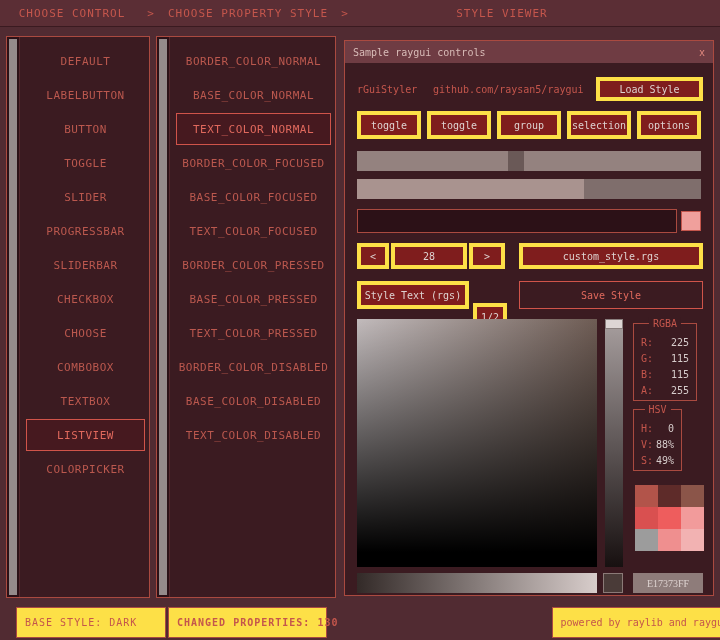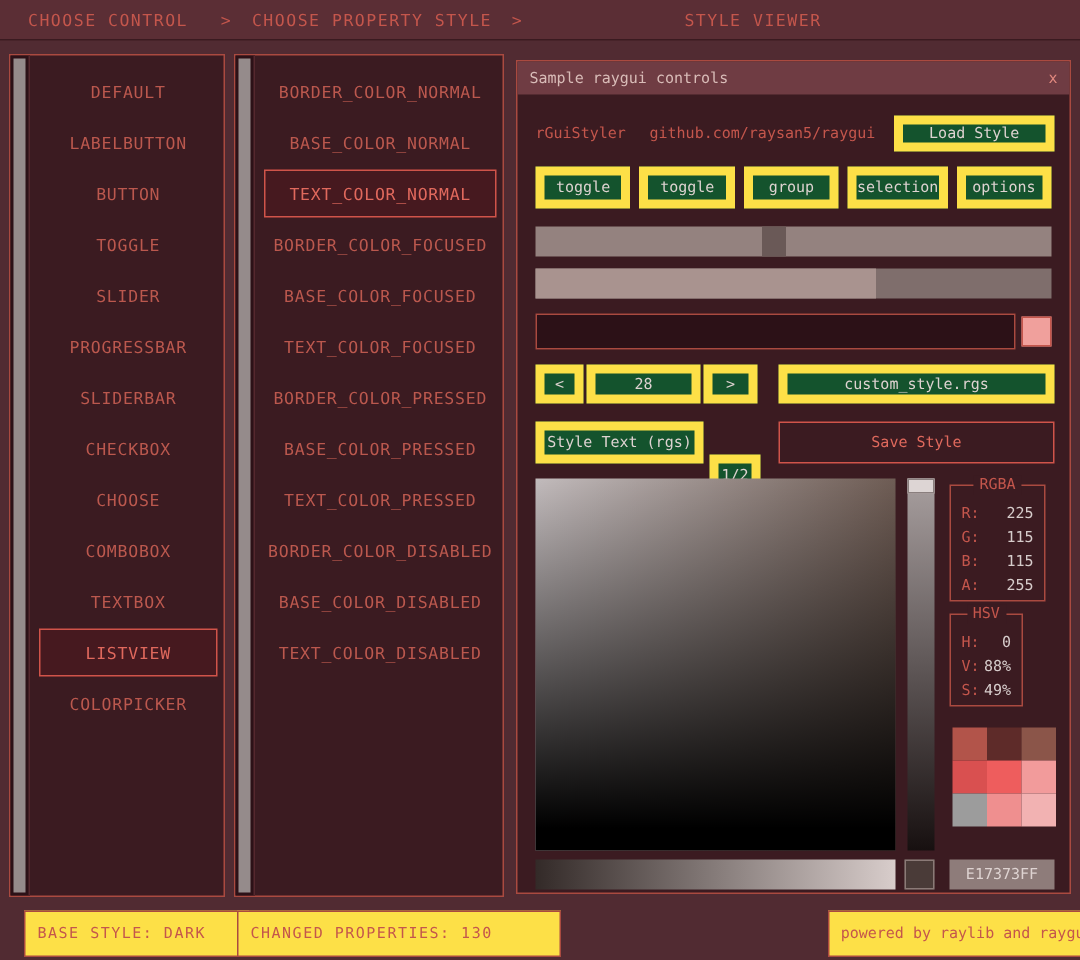--- a/index.html
+++ b/index.html
@@ -25,21 +25,21 @@
              color:#bb584e;font-size:11px;letter-spacing:.5px;border:1px solid transparent;white-space:nowrap;}
   .list-item.selected{border-color:#d0544a;background:#46191f;color:#e0695d;}
 
   
   #window{left:344px;top:40px;width:370px;height:556px;background:#3b1b21;border:1px solid #aa4a40;}
   .titlebar{position:absolute;left:0;top:0;right:0;height:22px;background:#6f3c43;
             display:flex;align-items:center;justify-content:space-between;
             color:#d9bcb8;font-size:10px;padding:0 8px;box-sizing:border-box;}
   .close-x{color:#e2897f;}
   .wlabel{display:flex;align-items:center;color:#c4564c;font-size:10px;white-space:nowrap;}
-  .btn{background:#14532d;border:6px solid #fde047;color:#ded3d1;display:flex;align-items:center;
+  .btn{background:#7f1d1d;border:4px solid #fde047;color:#ded3d1;display:flex;align-items:center;
        justify-content:center;font-size:10px;box-sizing:border-box;white-space:nowrap;}
   .btn-outline{background:transparent;border:1px solid #d0544a;color:#e0695d;}
   .toolbar{left:12px;top:70px;right:12px;height:28px;display:flex;gap:6px;}
   .toolbar .btn{flex:1;}
   .slider{left:12px;top:110px;right:12px;height:20px;background:#94827f;}
   .slider-handle{position:absolute;top:0;bottom:0;width:16px;background:#6a5957;}
   .progress{left:12px;top:138px;right:12px;height:20px;background:#7f6e6c;}
   .progress-fill{height:100%;background:#a9938f;}
   .textbox{left:12px;top:168px;width:320px;height:24px;background:#2c1117;border:1px solid #aa4a40;
            color:#ded3d1;font-size:10px;display:flex;align-items:center;padding:0 6px;}
@@ -57,21 +57,21 @@
   .kv{display:flex;justify-content:space-between;align-items:center;height:16px;padding:0 7px;font-size:10px;}
   .kv .k{color:#c4564c;} .kv .v{color:#d6cccb;}
 
   .palette{left:290px;top:444px;width:69px;height:66px;display:grid;
            grid-template-columns:repeat(3,1fr);grid-auto-rows:22px;}
   .swatch{width:100%;height:100%;}
 
   .alpha-bar{left:12px;top:532px;width:240px;height:20px;background:linear-gradient(to right,#332a28,#d8cdcb);}
   .mini-btn{left:258px;top:532px;width:20px;height:20px;background:#4a3b38;border:1px solid #8b7a77;}
   .hex-box{left:288px;top:532px;width:70px;height:20px;background:#8e7c7a;color:#ded3d1;
-           display:flex;align-items:center;justify-content:center;font-size:10px;}
+           display:flex;align-items:center;justify-content:center;font-size:10px;font-family:Liberation Serif, serif;}
 
   
   .status{top:607px;height:31px;background:#fde047;border:1px solid #aa4a40;display:flex;align-items:center;
           color:#c4564c;font-size:10px;letter-spacing:1px;white-space:nowrap;margin-left:16px;}
 </style>
 </head>
 <body>
 
 <div class="abs topbar">
   <div class="abs crumb" style="left:0;width:144px;">CHOOSE CONTROL</div>
@@ -264,14 +264,14 @@
 
       <div class="swatch" style="background: rgb(242, 178, 178);"></div>
     </div>
 
   <div class="abs alpha-bar"></div>
   <div class="abs mini-btn"></div>
   <div class="abs hex-box">E17373FF</div>
 </div>
 
 <div class="abs status" style="left:0;width:150px;padding-left:8px;">BASE STYLE: DARK</div>
-<div class="abs status" style="left:142px;width:216px;padding-left:8px;">CHANGED PROPERTIES: 130</div>
+<div class="abs status" style="left:152px;width:159px;padding-left:8px;font-weight:bold;">CHANGED PROPERTIES: 130</div>
 <div class="abs status" style="left:536px;width:184px;justify-content:flex-end;padding-right:6px;letter-spacing:0;">powered by raylib and raygui</div>
 
 </body></html>

